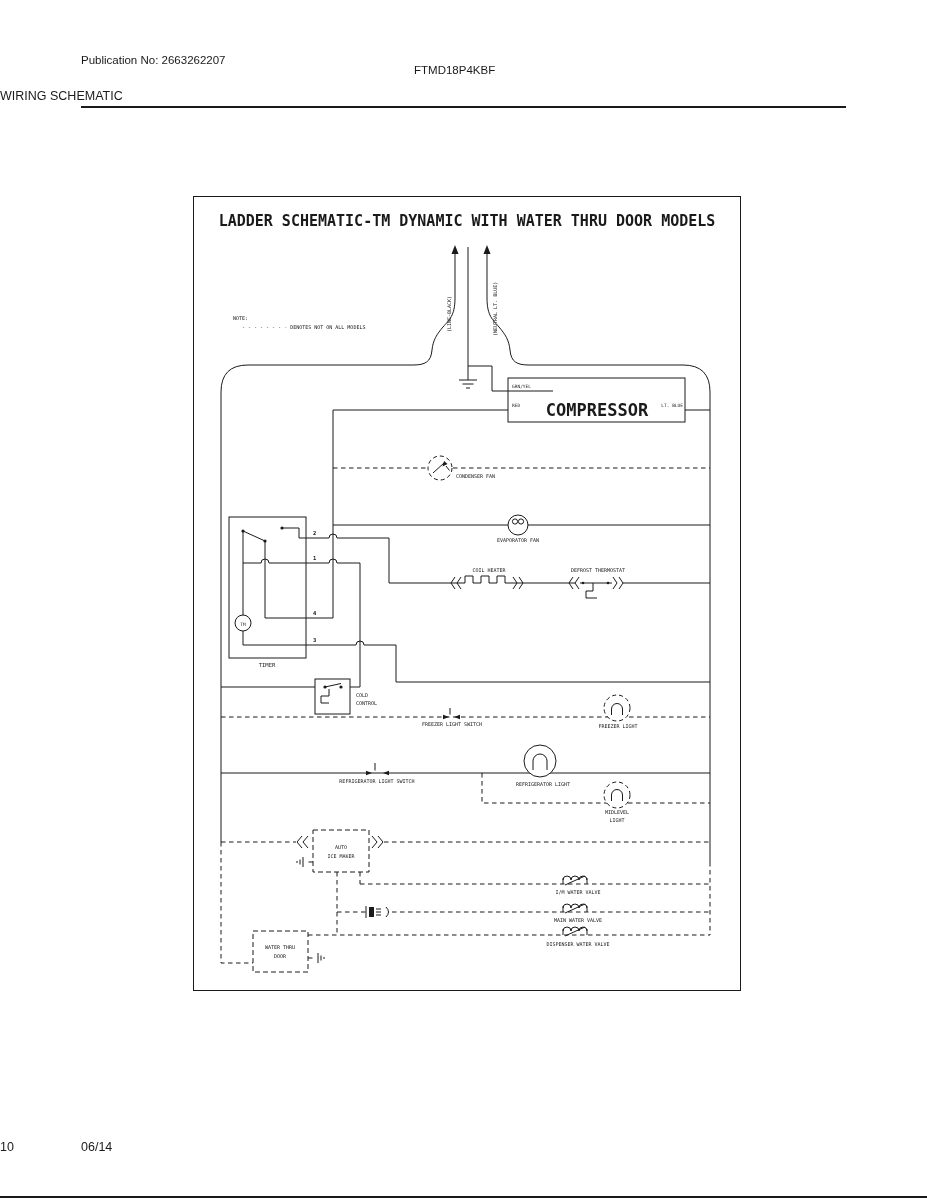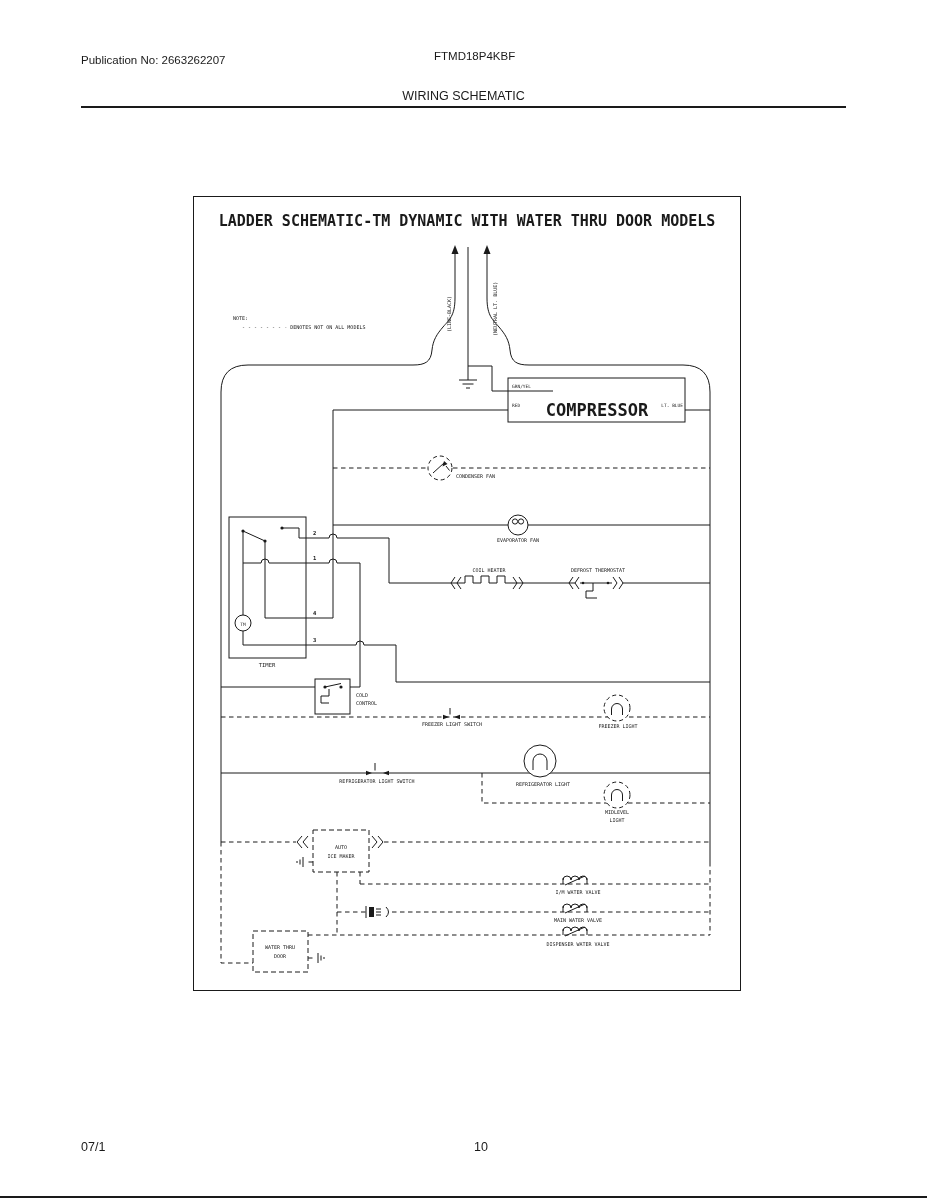--- a/index.html
+++ b/index.html
@@ -5,21 +5,21 @@
   :root { --ink:#1a1a1a; --paper:#ffffff; }
   html,body { margin:0; padding:0; }
   body {
     width:927px; height:1200px; position:relative;
     background:var(--paper); color:var(--ink);
     font-family:"Liberation Sans", sans-serif;
     overflow:hidden;
   }
   .abs { position:absolute; }
   .hdr-text { font-size:11.5px; color:var(--ink); white-space:nowrap; }
-  .center-line { left:0; right:0; text-align:center; }
+  .center-line { left:0; right:0; }
   .rule { background:var(--ink); }
   .ftr-text { font-size:12.5px; }
   svg text {
     fill:var(--ink);
     font-family:"DejaVu Sans Mono", monospace;
   }
   .ln   { stroke:var(--ink); fill:none; stroke-width:1; }
   .ln-d { stroke:var(--ink); fill:none; stroke-width:1; stroke-dasharray:4.5 3.5; }
   .box-d{ stroke:var(--ink); fill:none; stroke-width:1; stroke-dasharray:5 3; }
   .cir-d{ stroke:var(--ink); fill:var(--paper); stroke-width:1; stroke-dasharray:4 3; }
@@ -31,21 +31,21 @@
   .t6b  { font-size:5.5px; font-weight:bold; }
   .title{ font-size:15px; font-weight:bold; }
   .comp { font-size:17px; font-weight:bold; }
   .mid  { text-anchor:middle; }
   .end  { text-anchor:end; }
 </style>
 </head>
 <body>
 
 <div class="abs hdr-text" style="left:81px; top:54px;">Publication No: 2663262207</div>
-<div class="abs hdr-text" style="left:414px; top:50px;margin-left:20px;">FTMD18P4KBF</div>
+<div class="abs hdr-text" style="left:414px; top:64px;">FTMD18P4KBF</div>
 <div class="abs hdr-text center-line" style="top:89px; font-size:12.5px;">WIRING SCHEMATIC</div>
 <div class="abs rule" style="left:81px; width:765px; top:106px; height:1.5px;"></div>
 
 <svg class="abs" style="left:193px; top:196px;" width="548" height="795" viewBox="193 196 548 795">
 
   <rect x="193.5" y="196.5" width="547" height="794" class="ln"></rect>
 
   <text x="467" y="226" class="title mid">LADDER SCHEMATIC-TM DYNAMIC WITH WATER THRU DOOR MODELS</text>
 
   <g>
@@ -233,15 +233,15 @@
     <path class="ln-d" d="M308,958 H315"></path>
     <g>
       <path class="ln" d="M318,953 V963"></path>
       <path class="ln" d="M321,955.5 V960.5"></path>
       <path class="ln" d="M324,957 V959"></path>
     </g>
   </g>
 
 </svg>
 
-<div class="abs ftr-text" style="left:81px; top:1140px;">07/1</div>
-<div class="abs ftr-text center-line" style="top:1140px;margin-left:35px;">10</div>
+<div class="abs ftr-text" style="left:81px; top:1140px;">06/14</div>
+<div class="abs ftr-text center-line" style="top:1140px;">10</div>
 <div class="abs rule" style="left:0; right:0; top:1196px; height:2px;"></div>
 
 </body></html>

